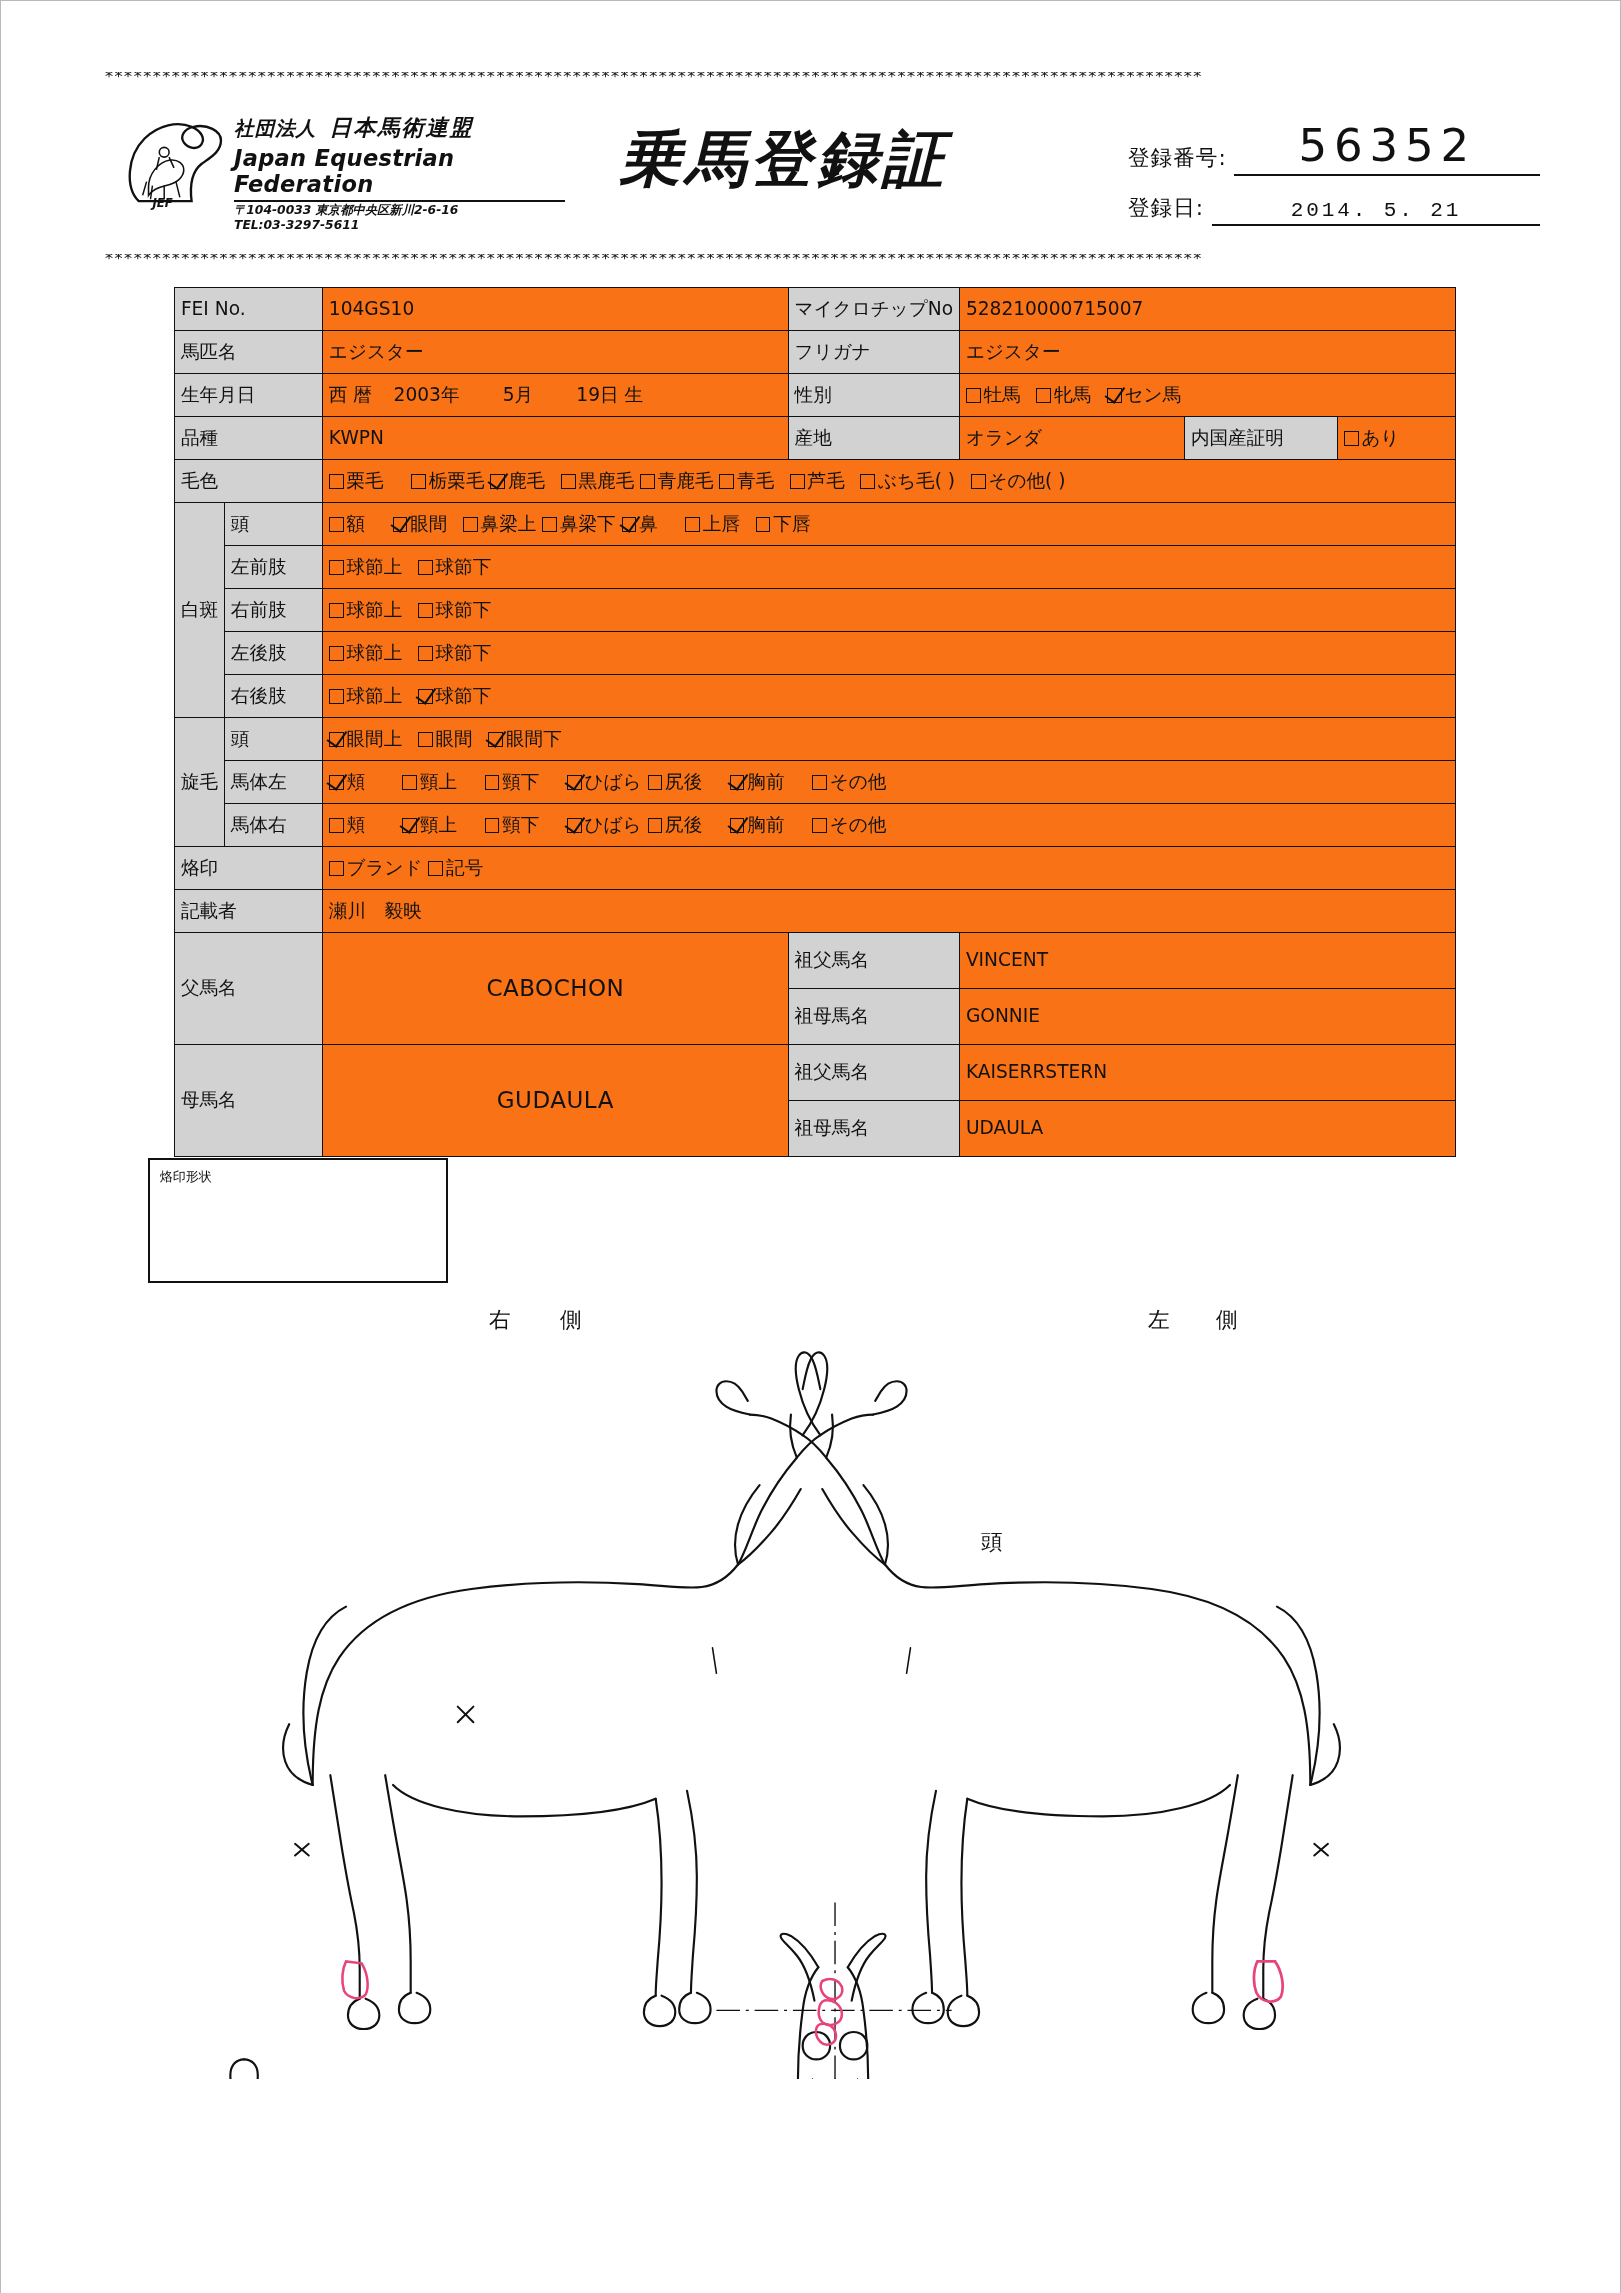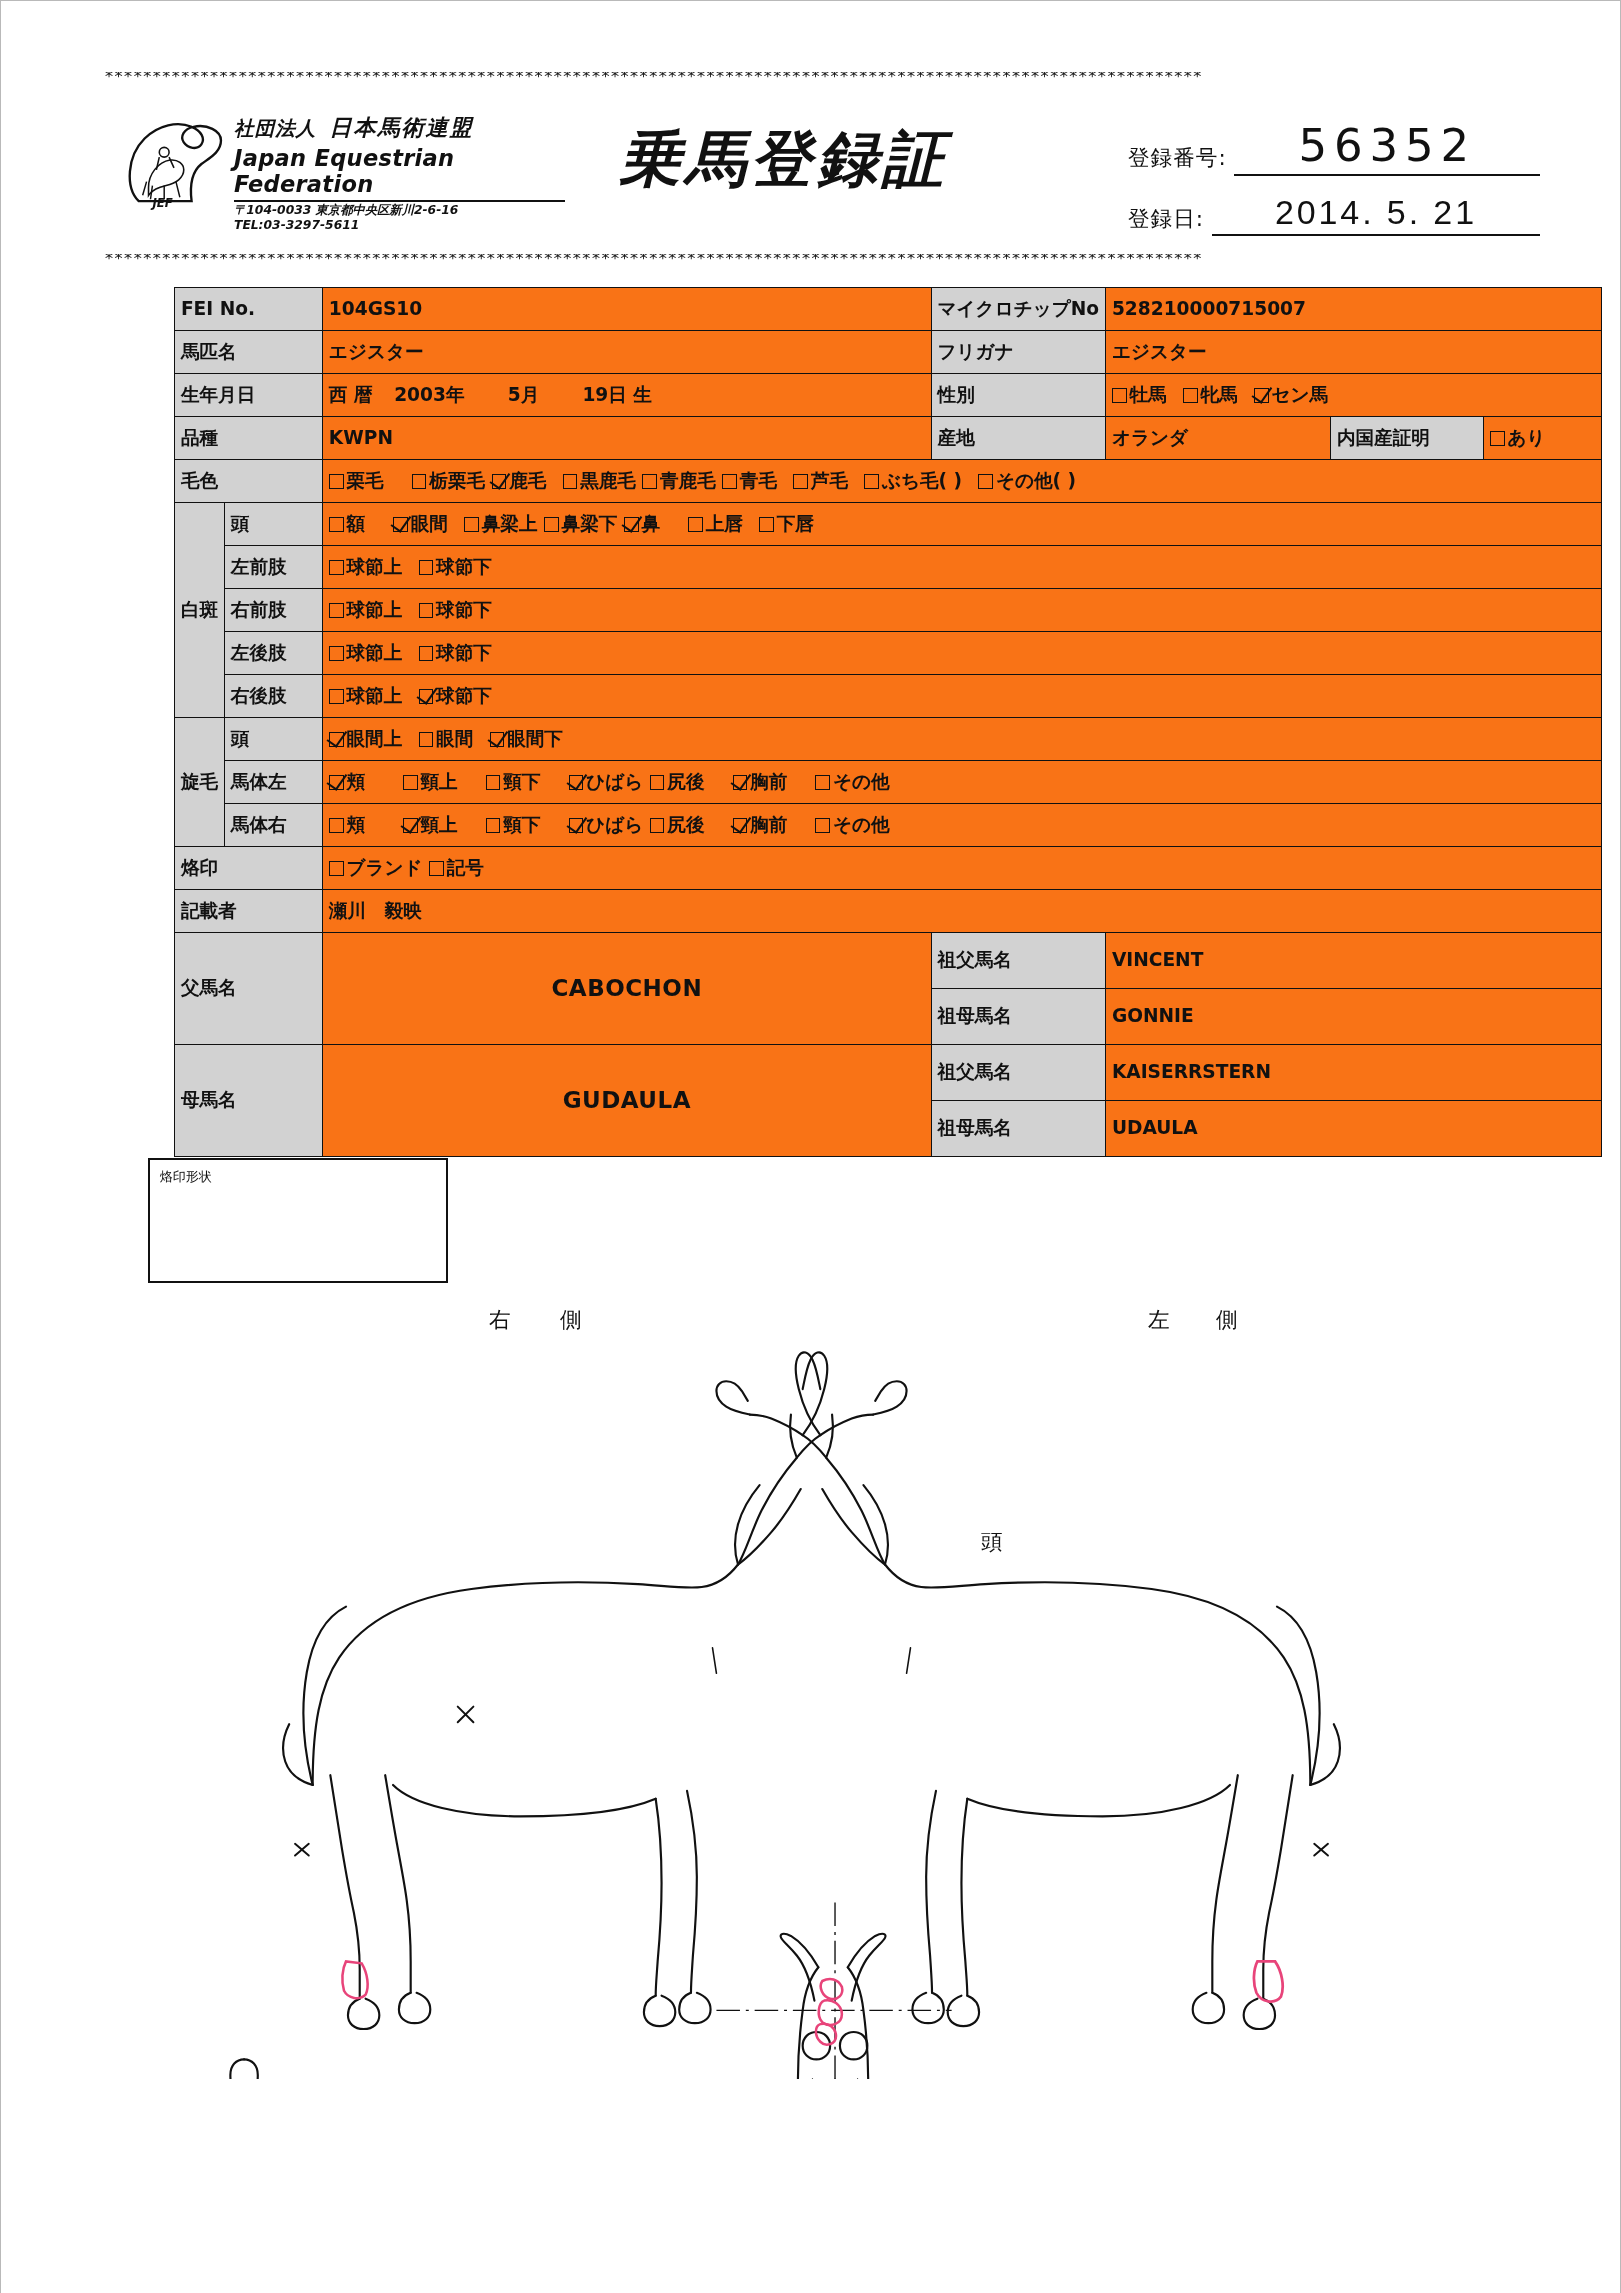--- a/index.html
+++ b/index.html
@@ -47,28 +47,27 @@
   }
 
   .reg-block { position:absolute; left:1019px; top:9.8px; width:412px; }
   .reg-line { display:flex; align-items:flex-end; margin-bottom:17.6px; }
   .reg-label { font-size:21.6px; white-space:nowrap; padding-bottom:3.9px; letter-spacing:1px;}
   .reg-value {
     flex:1; border-bottom:2.9px solid #111; margin-left:7.8px;
     text-align:center; padding-bottom:2px;
   }
   .reg-value.num { font-size:45px; letter-spacing:6.9px; font-family:"DejaVu Sans", sans-serif; }
-  .reg-value.date { font-size:34px; letter-spacing:2.9px; font-family:Liberation Sans, sans-serif; }
+  .reg-value.date { font-size:21px; letter-spacing:2.9px; font-family:Liberation Mono, monospace; }
 
   
   .tbl {
-    position:absolute; left:173px; top:286px; width:1428px;
+    position:absolute; left:173px; top:286px; width:1282px;
     border-collapse:collapse;
     font-size:18.6px;
-    font-weight:bold;
   }
   .tbl td {
     border:1.6px solid #111;
     padding:2.9px 5.9px;
     height:43px;
     vertical-align:middle;
     line-height:1.1;
   }
   .lbl { background:#d2d2d2; white-space:nowrap; }
   .tbl .v { background:#f97316; }

